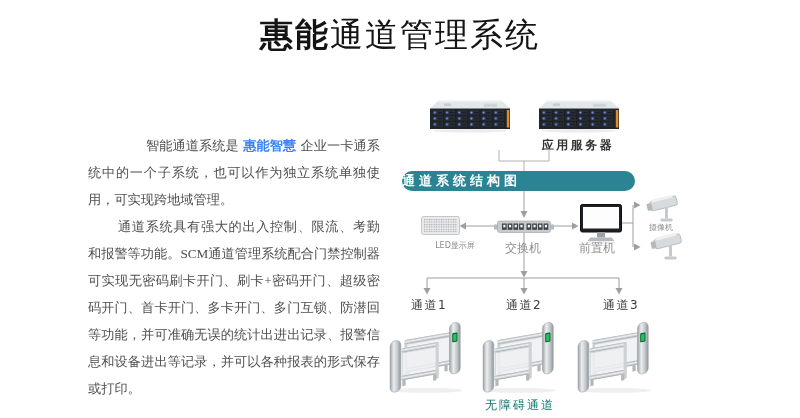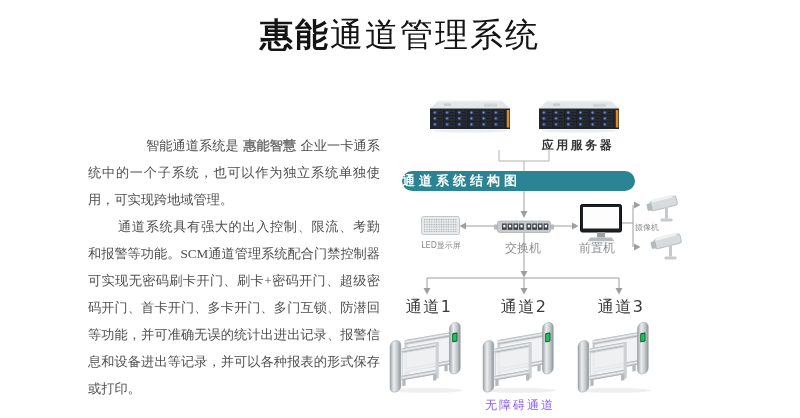--- a/index.html
+++ b/index.html
@@ -9,35 +9,35 @@
 
   .page-title { position:absolute; top:12px; left:0; width:800px; text-align:center;
     font-size:33px; letter-spacing:2px; color:#141414; line-height:46px; font-weight:400; white-space:nowrap; }
   .page-title .brand { font-weight:700; }
 
   .intro { position:absolute; left:88px; top:132px; width:292px; font-size:13.2px;
     line-height:27px; color:#4f4f4f; text-align:justify; }
   .intro p { margin:0; }
   .intro .p1 { text-indent:58px; }
   .intro .p2 { text-indent:30px;font-family:Liberation Serif, serif; }
-  .intro .brand { font-weight:700; color:#737373; }
+  .intro .brand { font-weight:700; color:#3b82f6; }
 
   .connectors { position:absolute; left:0; top:0; z-index:1; }
   .node { position:absolute; z-index:2; }
   .node-label { position:absolute; z-index:3; font-size:12px; color:#8f8f8f;
     white-space:nowrap; transform:translateX(-50%); }
-  .node-label.small { font-size:8px; }
+  .node-label.small { font-size:8px;padding-left:28px; }
   .server-label { position:absolute; z-index:3; font-size:12px; font-weight:600; color:#333;
     letter-spacing:2.5px; transform:translateX(-50%); white-space:nowrap; }
   .banner { position:absolute; left:402px; top:171px; width:233px; height:20px; z-index:2;
     background:#2a8494; border-radius:10px; color:#fff; font-size:13px; font-weight:700;
     letter-spacing:4px; line-height:20px; white-space:nowrap; }
-  .ch-label { position:absolute; z-index:3; font-size:16px; color:#3a3a3a; letter-spacing:1.5px;
+  .ch-label { position:absolute; z-index:3; font-size:12px; color:#3a3a3a; letter-spacing:1.5px;
     transform:translateX(-50%); white-space:nowrap; }
-  .footer-label { position:absolute; left:520px; top:397px; z-index:3; font-size:12px; color:#8b5cf6;
+  .footer-label { position:absolute; left:520px; top:397px; z-index:3; font-size:12px; color:#0f766e;
     letter-spacing:2px; transform:translateX(-50%); white-space:nowrap; }
 </style>
 </head>
 <body>
 
 <svg width="0" height="0" style="position:absolute" aria-hidden="true">
   <defs>
     <pattern id="bayPat" x="4.5" y="11" width="12.2" height="5.9" patternUnits="userSpaceOnUse">
       <rect width="11" height="5" fill="#2e343d" stroke="#10141a" stroke-width="0.6"></rect>
       <circle cx="2.3" cy="2.5" r="1.1" fill="#7e96ff"></circle>

